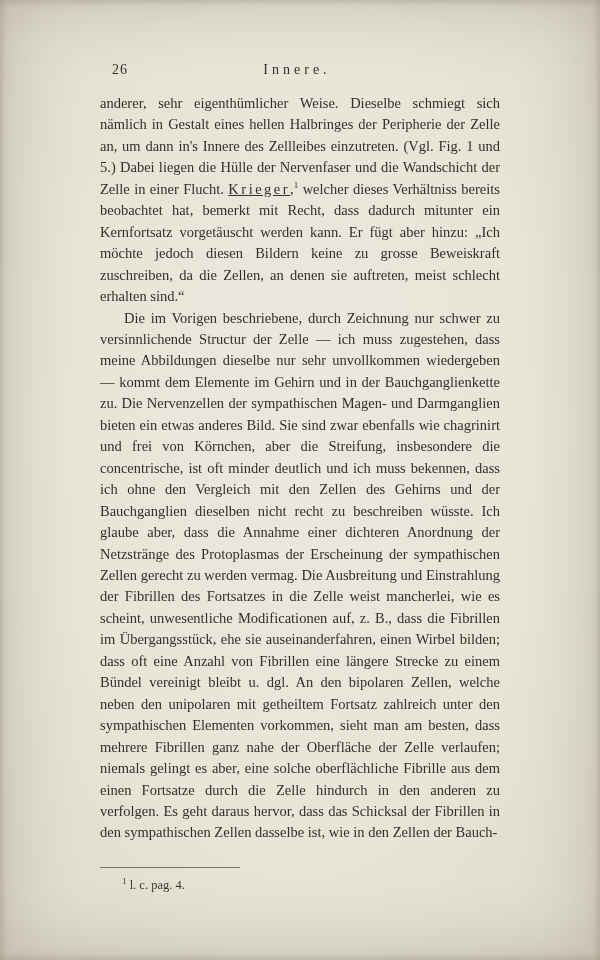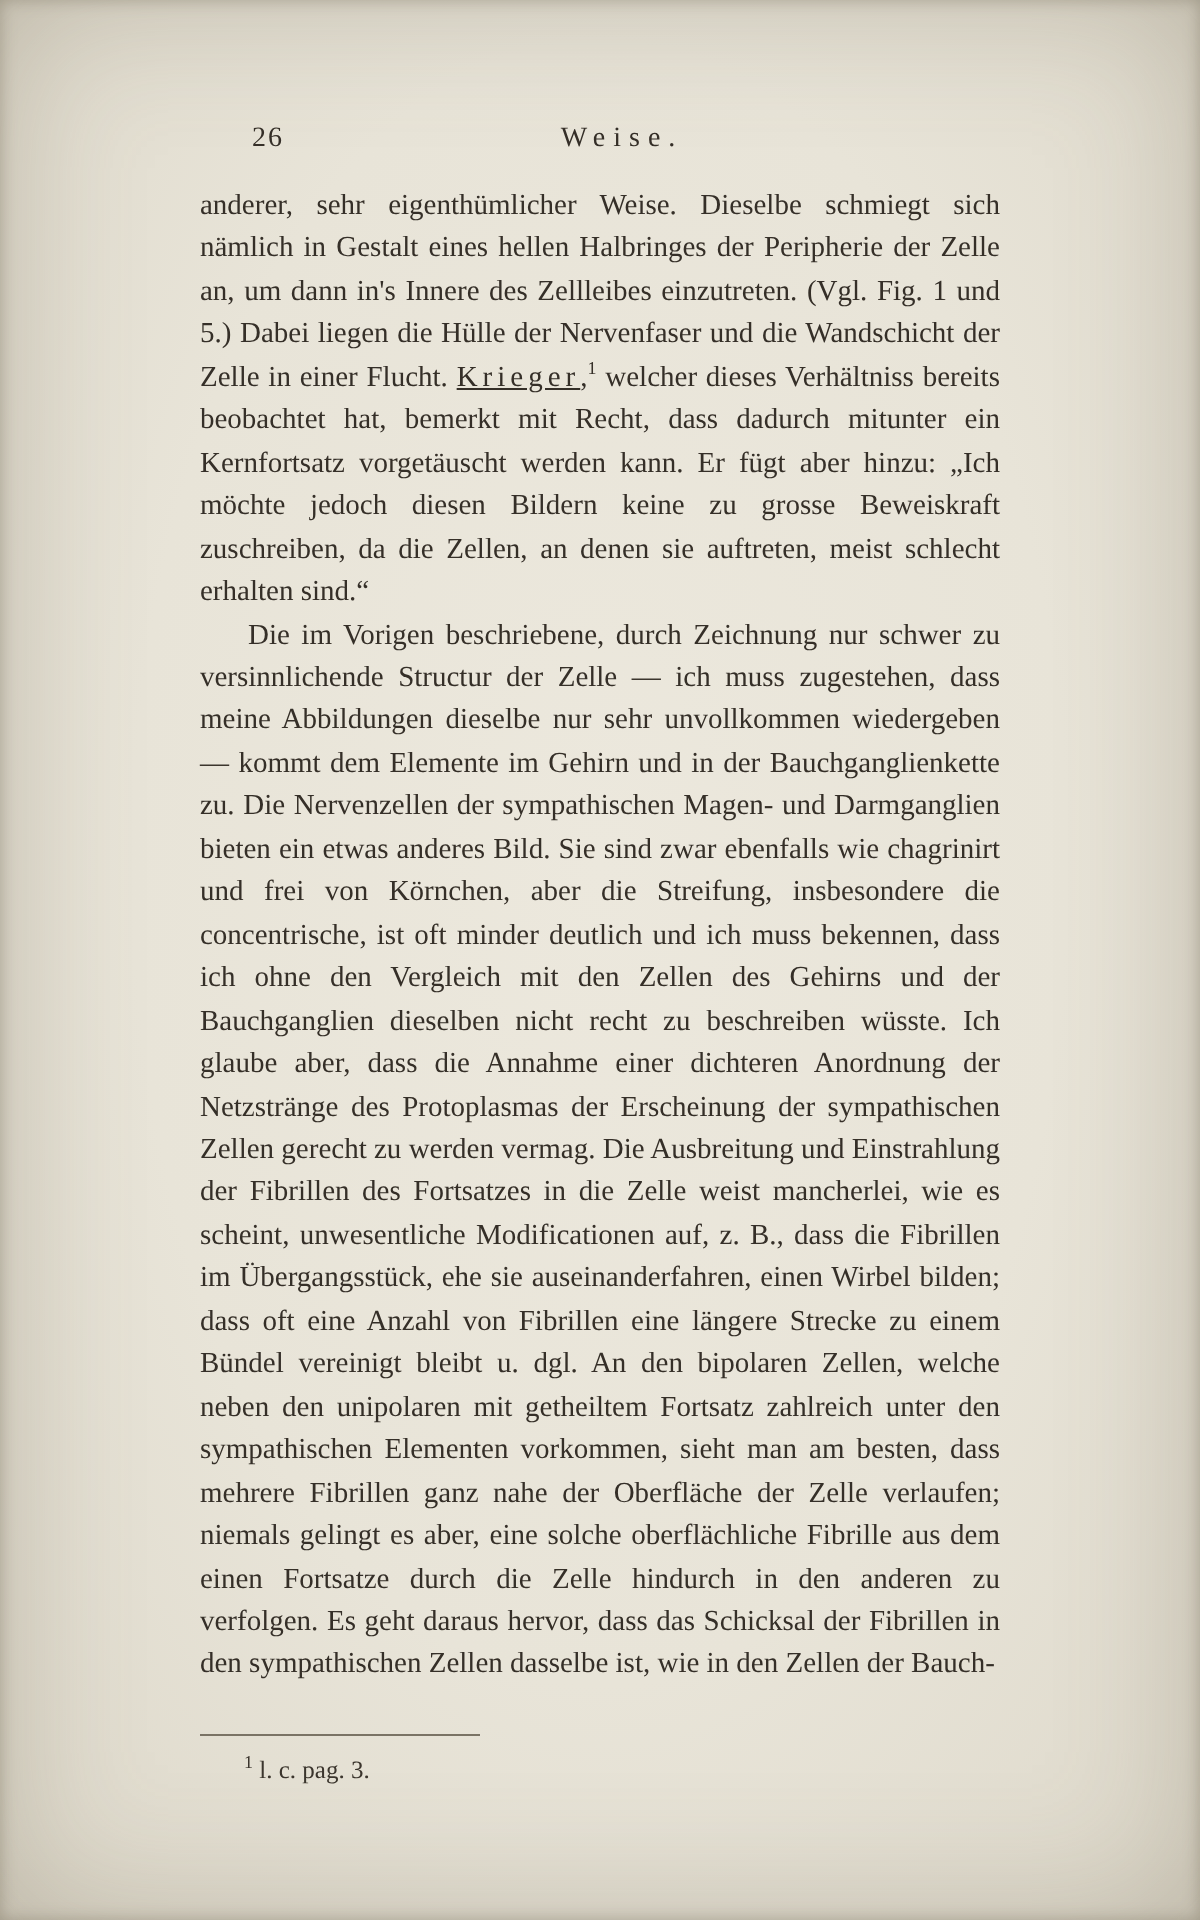--- a/index.html
+++ b/index.html
@@ -20,21 +20,21 @@
     color: #352f28;
     background:
       radial-gradient(ellipse at 50% 45%, #ece8dd 0%, #e8e4d8 55%, #ddd8ca 100%);
     box-shadow:
       inset 0 0 70px rgba(110, 100, 80, 0.30),
       inset 0 0 8px rgba(90, 80, 60, 0.35);
   }
   .running-head {
     position: absolute;
     top: 62px;
-    left: 110px;
+    left: 96px;
     width: 400px;
     font-size: 14px;
     display: flex;
   }
   .page-number {
     margin-left: 16px;
     letter-spacing: 1px;
   }
   .head-title {
     flex: 1;
@@ -86,25 +86,25 @@
     color: #3b352d;
   }
 </style>
 </head>
 <body>
 
 <div class="scan-page">
 
   <div class="running-head">
     <span class="page-number">26</span>
-    <span class="head-title">Weise.</span>
+    <span class="head-title">Innere.</span>
   </div>
 
   <div class="text-block">
     <p><span>anderer, sehr eigenthümlicher Weise. Dieselbe schmiegt sich nämlich in Gestalt eines hellen Halbringes der Peripherie der Zelle an, um dann in's Innere des Zellleibes einzutreten. (Vgl. Fig. 1 und 5.) Dabei liegen die Hülle der Nervenfaser und die Wandschicht der Zelle in einer Flucht. </span><span class="spaced-name">Krieger</span><span>,</span><sup>1</sup><span> welcher dieses Verhältniss bereits beobachtet hat, bemerkt mit Recht, dass dadurch mitunter ein Kernfortsatz vorgetäuscht werden kann. Er fügt aber hinzu: „Ich möchte jedoch diesen Bildern keine zu grosse Beweiskraft zuschreiben, da die Zellen, an denen sie auftreten, meist schlecht erhalten sind.“</span></p>
     <p class="para-indent">Die im Vorigen beschriebene, durch Zeichnung nur schwer zu versinnlichende Structur der Zelle — ich muss zugestehen, dass meine Abbildungen dieselbe nur sehr unvollkommen wiedergeben — kommt dem Elemente im Gehirn und in der Bauchganglienkette zu. Die Nervenzellen der sympathischen Magen- und Darmganglien bieten ein etwas anderes Bild. Sie sind zwar ebenfalls wie chagrinirt und frei von Körnchen, aber die Streifung, insbesondere die concentrische, ist oft minder deutlich und ich muss bekennen, dass ich ohne den Vergleich mit den Zellen des Gehirns und der Bauchganglien dieselben nicht recht zu beschreiben wüsste. Ich glaube aber, dass die Annahme einer dichteren Anordnung der Netzstränge des Protoplasmas der Erscheinung der sympathischen Zellen gerecht zu werden vermag. Die Ausbreitung und Einstrahlung der Fibrillen des Fortsatzes in die Zelle weist mancherlei, wie es scheint, unwesentliche Modificationen auf, z. B., dass die Fibrillen im Übergangsstück, ehe sie auseinanderfahren, einen Wirbel bilden; dass oft eine Anzahl von Fibrillen eine längere Strecke zu einem Bündel vereinigt bleibt u. dgl. An den bipolaren Zellen, welche neben den unipolaren mit getheiltem Fortsatz zahlreich unter den sympathischen Elementen vorkommen, sieht man am besten, dass mehrere Fibrillen ganz nahe der Oberfläche der Zelle verlaufen; niemals gelingt es aber, eine solche oberflächliche Fibrille aus dem einen Fortsatze durch die Zelle hindurch in den anderen zu verfolgen. Es geht daraus hervor, dass das Schicksal der Fibrillen in den sympathischen Zellen dasselbe ist, wie in den Zellen der Bauch-</p>
   </div>
 
   <div class="footnote-rule"></div>
 
-  <div class="footnote"><sup>1</sup> <span>l. c. pag. 3.</span></div>
+  <div class="footnote"><sup>1</sup> <span>l. c. pag. 4.</span></div>
 
 </div>
 
 </body></html>

